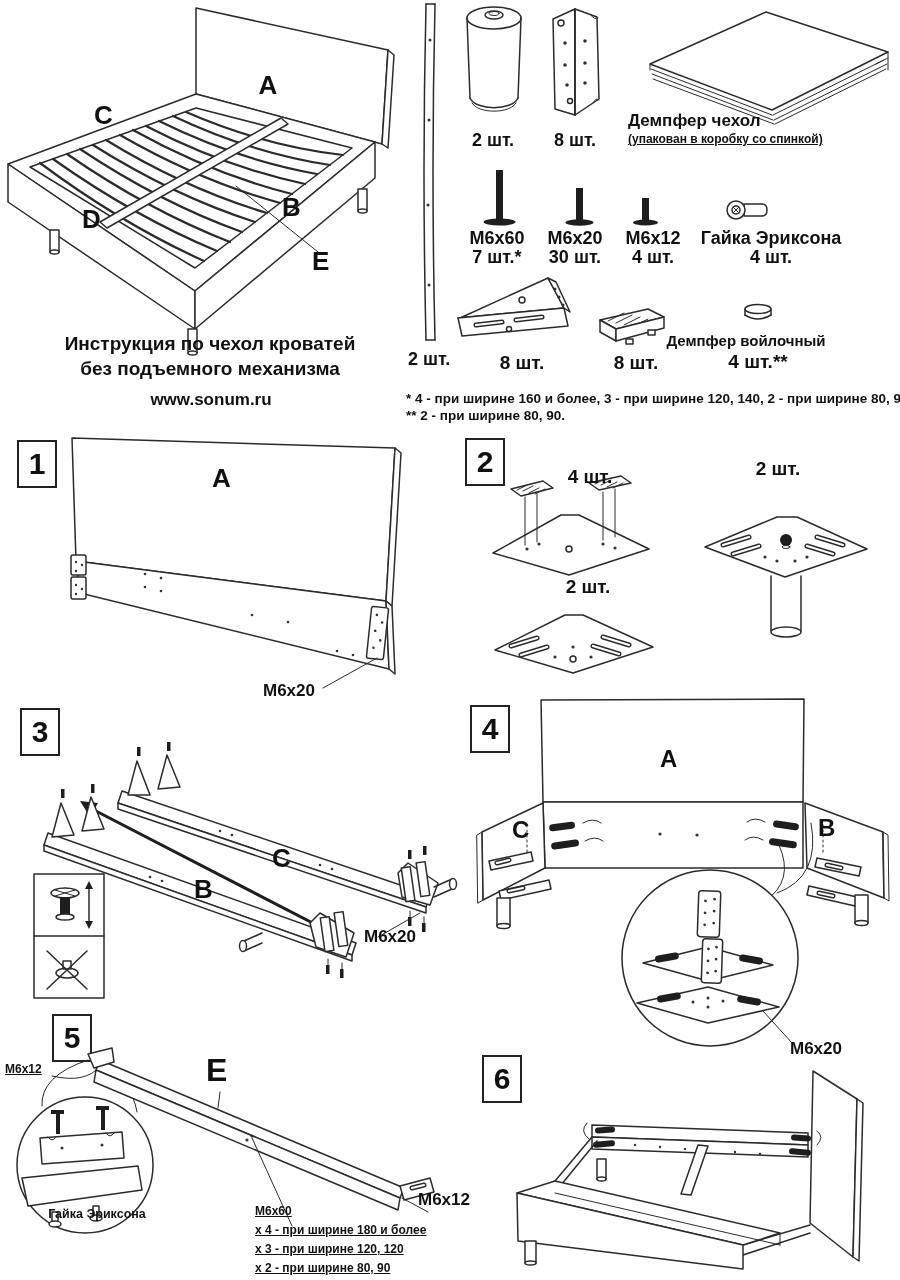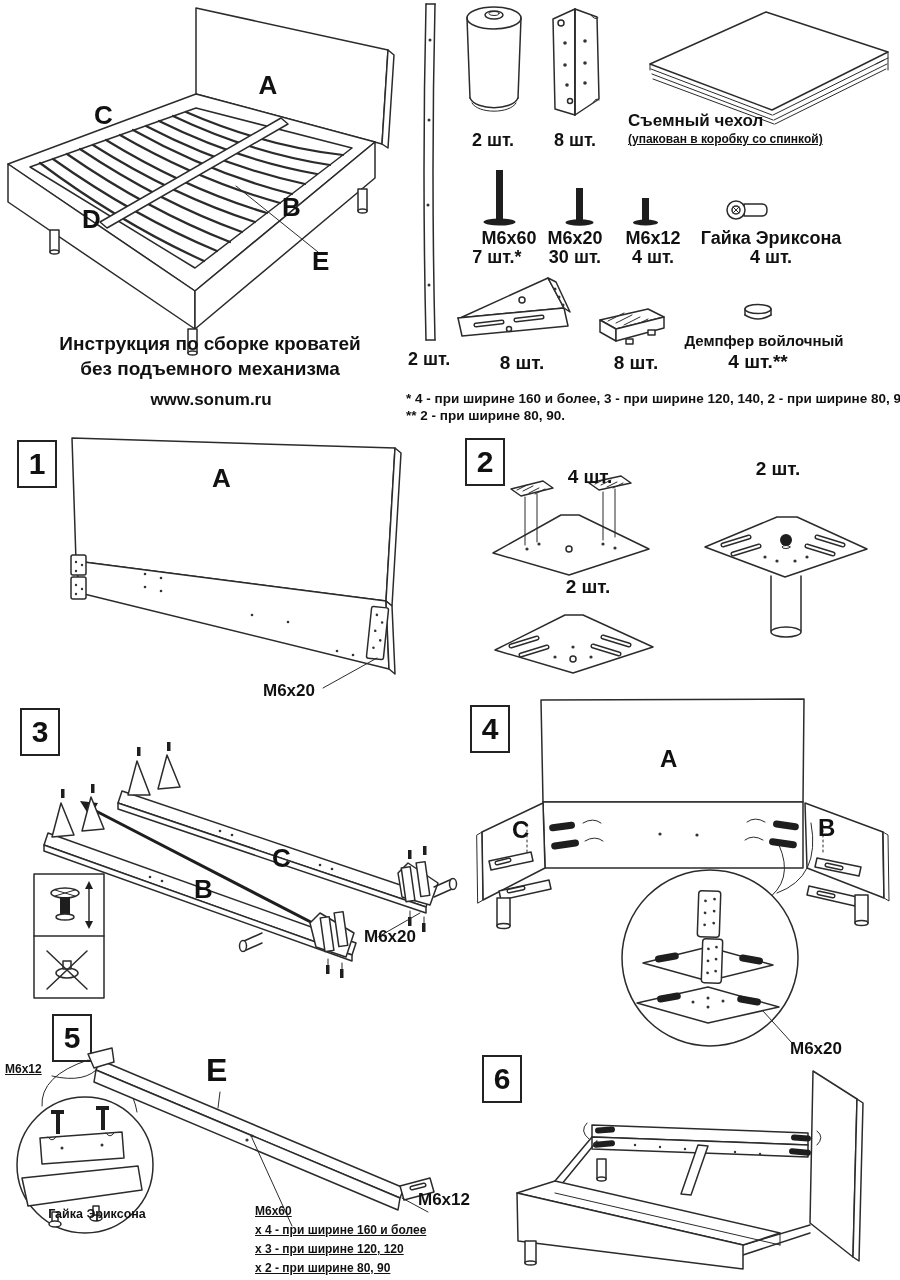--- a/index.html
+++ b/index.html
@@ -69,21 +69,21 @@
       <rect class="fw" x="358" y="189" width="9" height="22"></rect>
       <ellipse class="fw" cx="362.5" cy="211" rx="4.5" ry="2"></ellipse>
 
       <path class="thin" d="M236,186 L318,252"></path>
     </svg>
     <div class="lbl t26 ctr" style="left:250;top:70;left:250px;top:70px;width:36px">A</div>
     <div class="lbl t26" style="left:94px;top:100px">C</div>
     <div class="lbl t26" style="left:282px;top:192px">B</div>
     <div class="lbl t26" style="left:82px;top:204px">D</div>
     <div class="lbl t26" style="left:312px;top:246px">E</div>
-    <div class="lbl t19 ctr" style="left:25px;top:333px;width:370px">Инструкция по сборке кроватей</div>
+    <div class="lbl t19 ctr" style="left:25px;top:333px;width:370px">Инструкция по чехол кроватей</div>
     <div class="lbl t19 ctr" style="left:25px;top:358px;width:370px">без подъемного механизма</div>
     <div class="lbl t17 ctr" style="left:26px;top:390px;width:370px">www.sonum.ru</div>
   </div>
 
   <div>
 
     <svg class="abs" style="left:414px;top:0" width="36" height="346" viewBox="0 0 36 346">
       <path class="ln" d="M12,4 Q8,172 12,340"></path>
       <path class="ln" d="M21,4 Q17,172 21,340"></path>
       <path class="ln" d="M12,4 L21,4 M12,340 L21,340"></path>
@@ -119,28 +119,28 @@
       <circle class="ln" cx="25" cy="98" r="2.5" fill="none"></circle>
     </svg>
     <div class="lbl t18 ctr" style="left:538px;top:130px;width:74px">8 шт.</div>
 
     <svg class="abs" style="left:640px;top:6px" width="256" height="130" viewBox="0 0 256 130">
       <polygon class="fw" points="10,58 126,6 248,46 132,104"></polygon>
       <path class="thin" d="M11,63 L132,109 M12,68 L133,114 M13,73 L134,118"></path>
       <path class="thin" d="M248,52 L133,109 M247,58 L134,114 M246,63 L135,118"></path>
       <path class="thin" d="M248,46 L248,64 M10,58 L10,64 M236,58 L244,54"></path>
     </svg>
-    <div class="lbl t17" style="left:628px;top:111px">Съемный чехол</div>
+    <div class="lbl t17" style="left:628px;top:111px">Демпфер чехол</div>
     <div class="lbl t16" style="left:628px;top:132px">(упакован в коробку со спинкой)</div>
 
     <svg class="abs" style="left:472px;top:166px" width="56" height="62" viewBox="0 0 56 62">
       <rect class="fb" x="24" y="4" width="7" height="50"></rect>
       <ellipse class="fb" cx="27.5" cy="56" rx="16" ry="3.5"></ellipse>
     </svg>
-    <div class="lbl t18 ctr" style="left:470px;top:228px;width:78px">М6х60</div>
+    <div class="lbl t18 ctr" style="left:458px;top:228px;width:78px">М6х60</div>
     <div class="lbl t18 ctr" style="left:458px;top:247px;width:78px">7 шт.*</div>
 
     <svg class="abs" style="left:552px;top:182px" width="56" height="46" viewBox="0 0 56 46">
       <rect class="fb" x="24" y="6" width="7" height="33"></rect>
       <ellipse class="fb" cx="27.5" cy="40.5" rx="14" ry="3.2"></ellipse>
     </svg>
     <div class="lbl t18 ctr" style="left:536px;top:228px;width:78px">М6х20</div>
     <div class="lbl t18 ctr" style="left:536px;top:247px;width:78px">30 шт.</div>
 
     <svg class="abs" style="left:618px;top:192px" width="56" height="36" viewBox="0 0 56 36">
@@ -183,21 +183,21 @@
       <rect class="fw" x="36" y="39" width="7" height="5"></rect>
       <rect class="fw" x="58" y="30" width="7" height="5"></rect>
     </svg>
     <div class="lbl t19 ctr" style="left:596px;top:352px;width:80px">8 шт.</div>
 
     <svg class="abs" style="left:738px;top:300px" width="40" height="26" viewBox="0 0 40 26">
       <path class="ln" d="M7,9 L7,15 M33,9 L33,15"></path>
       <path class="ln" d="M7,15 Q20,23 33,15"></path>
       <ellipse class="fw" cx="20" cy="9" rx="13" ry="4.5"></ellipse>
     </svg>
-    <div class="lbl t15 ctr" style="left:684px;top:332px;width:160px">Демпфер войлочный</div>
+    <div class="lbl t15 ctr" style="left:666px;top:332px;width:160px">Демпфер войлочный</div>
     <div class="lbl t19 ctr" style="left:700px;top:351px;width:116px">4 шт.**</div>
 
     <div class="lbl t13" style="left:406px;top:391px">* 4 - при ширине 160 и более, 3 - при ширине 120, 140, 2 - при ширине 80, 90.</div>
     <div class="lbl t13" style="left:406px;top:408px">** 2 - при ширине 80, 90.</div>
   </div>
 
   <div>
     <div class="badge" style="left:17px;top:440px">1</div>
     <svg class="abs" style="left:55px;top:425px" width="390" height="285" viewBox="0 0 390 285">
       <polygon class="fw" points="17,13 340,23 331,176 21,136"></polygon>
@@ -495,21 +495,21 @@
       <rect class="fw" x="52" y="172" width="6" height="10"></rect>
       <ellipse class="fw" cx="55" cy="184" rx="6" ry="3"></ellipse>
       <rect class="fw" x="93" y="166" width="6" height="10"></rect>
       <ellipse class="fw" cx="96" cy="178" rx="6" ry="3"></ellipse>
     </svg>
     <div class="lbl t16" style="left:5px;top:1062px">M6x12</div>
     <div class="lbl t32" style="left:206px;top:1052px">E</div>
     <div class="lbl ctr" style="left:42px;top:1207px;width:110px;font-size:12.5px">Гайка Эриксона</div>
     <div class="lbl t17" style="left:418px;top:1190px">M6x12</div>
     <div class="lbl t16" style="left:255px;top:1204px">M6x60</div>
-    <div class="lbl t16" style="left:255px;top:1223px">x 4 - при ширине 160 и более</div>
+    <div class="lbl t16" style="left:255px;top:1223px">x 4 - при ширине 180 и более</div>
     <div class="lbl t16" style="left:255px;top:1242px">x 3 - при ширине 120, 120</div>
     <div class="lbl t16" style="left:255px;top:1261px">x 2 - при ширине 80, 90</div>
   </div>
 
   <div>
     <div class="badge" style="left:482px;top:1055px">6</div>
     <svg class="abs" style="left:495px;top:1065px" width="405" height="215" viewBox="0 0 405 215">
 
       <polygon class="fw" points="318,6 362,34 358,192 315,158"></polygon>
       <polygon class="fw" points="362,34 368,38 364,196 358,192"></polygon>

